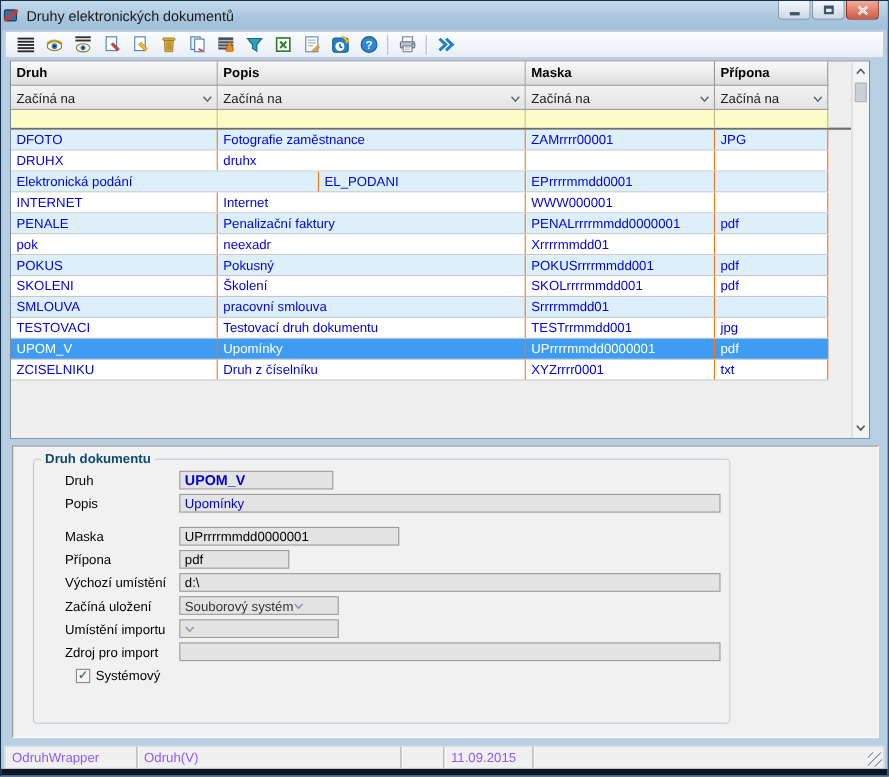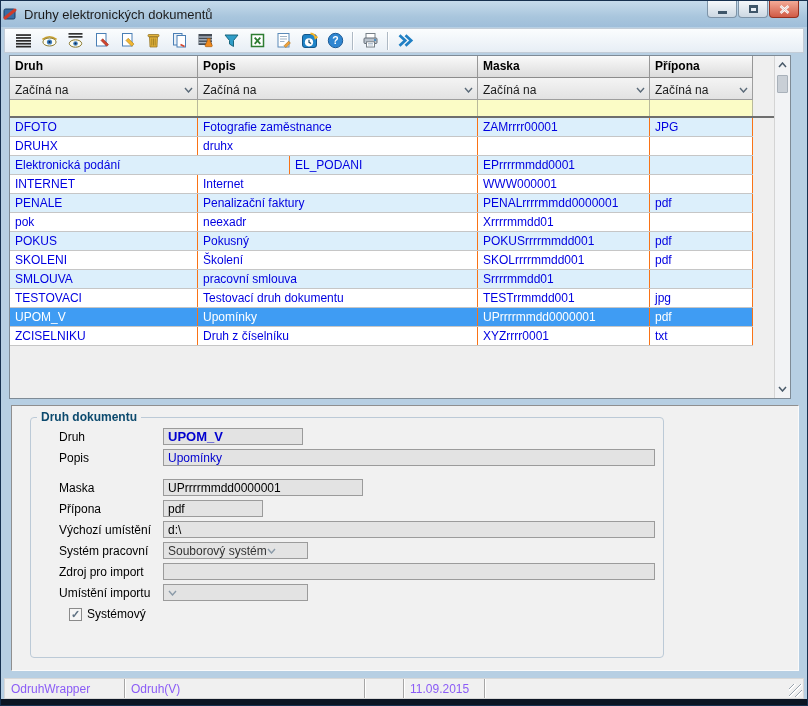--- a/index.html
+++ b/index.html
@@ -424,40 +424,40 @@
       </div>
       <div class="frm-row">
         <label>Přípona</label>
         <div class="field v-pripona">pdf</div>
       </div>
       <div class="frm-row">
         <label>Výchozí umístění</label>
         <div class="field v-wide">d:\</div>
       </div>
       <div class="frm-row">
-        <label>Systém pracovní</label>
+        <label>Začíná uložení</label>
         <div class="combo">
             <span>Souborový systém</span>
             <svg width="9" height="6" viewBox="0 0 9 6">
               <path d="M1 1 L4.5 5 L8 1" stroke="#8a9aa8" stroke-width="1.4" fill="none"></path>
             </svg>
           </div>
-      </div>
-      <div class="frm-row">
-        <label>Zdroj pro import</label>
-        <div class="field v-wide"></div>
       </div>
       <div class="frm-row">
         <label>Umístění importu</label>
         <div class="combo">
             <span></span>
             <svg width="9" height="6" viewBox="0 0 9 6">
               <path d="M1 1 L4.5 5 L8 1" stroke="#8a9aa8" stroke-width="1.4" fill="none"></path>
             </svg>
           </div>
+      </div>
+      <div class="frm-row">
+        <label>Zdroj pro import</label>
+        <div class="field v-wide"></div>
       </div>
       <div class="checkbox-row">
         <div class="checkbox">✓</div>
         <span class="cb-label">Systémový</span>
       </div>
     </fieldset>
   </div>
 
   <div class="statusbar">
     <div class="sseg s1">OdruhWrapper</div>

